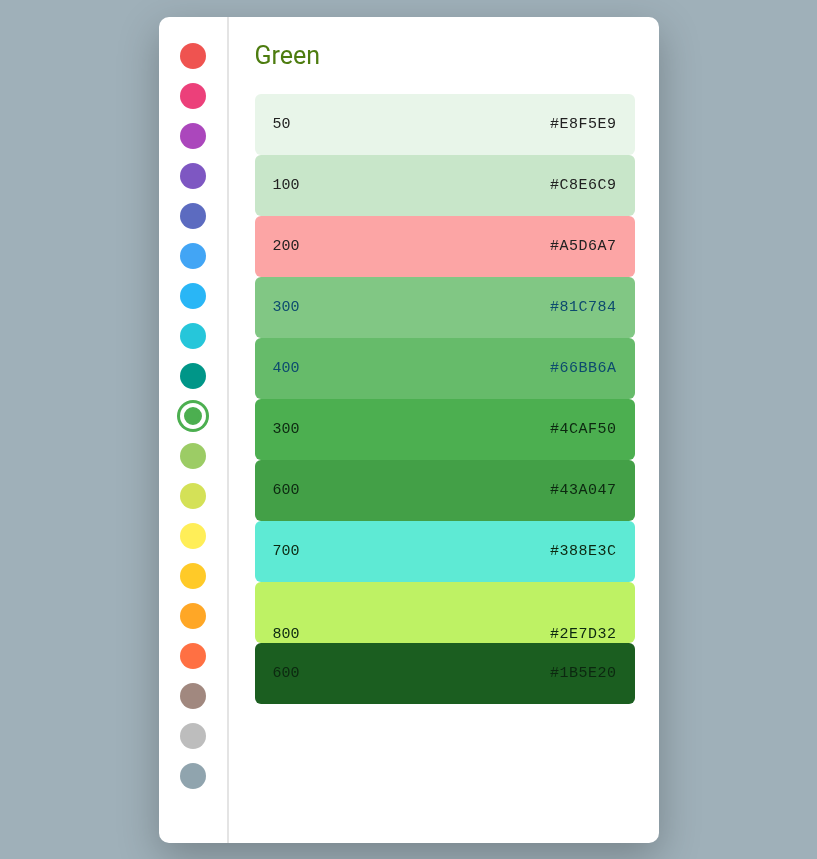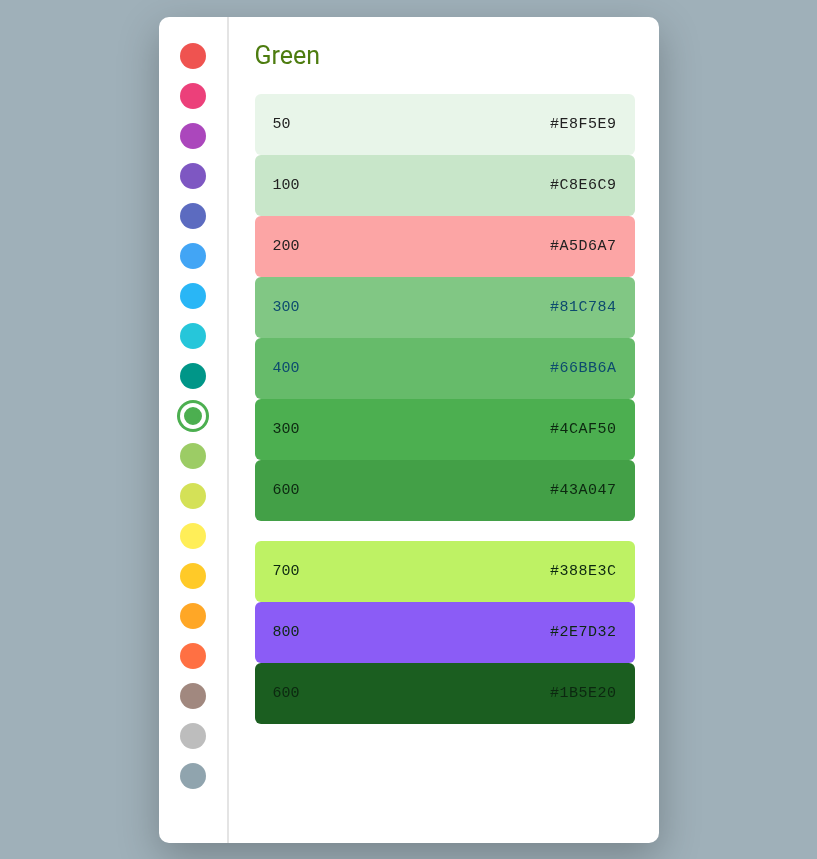--- a/index.html
+++ b/index.html
@@ -127,25 +127,25 @@
           <span class="shade-hex">#66BB6A</span>
         </div>
         <div class="shade-row dark-text" style="background: rgb(76, 175, 80);">
           <span class="shade-name">300</span>
           <span class="shade-hex">#4CAF50</span>
         </div>
         <div class="shade-row dark-text" style="background: rgb(67, 160, 71); text-align: center;">
           <span class="shade-name">600</span>
           <span class="shade-hex">#43A047</span>
         </div>
-        <div class="shade-row dark-text" style="background: #bef264; margin-top: 20px;">
+        <div class="shade-row dark-text" style="background: #5eead4;">
           <span class="shade-name">700</span>
           <span class="shade-hex">#388E3C</span>
         </div>
-        <div class="shade-row dark-text" style="background: #8b5cf6;">
+        <div class="shade-row dark-text" style="background: #bef264; align-items: flex-end;">
           <span class="shade-name">800</span>
           <span class="shade-hex">#2E7D32</span>
         </div>
         <div class="shade-row dark-text" style="background: rgb(27, 94, 32);">
           <span class="shade-name">600</span>
           <span class="shade-hex">#1B5E20</span>
         </div>
       </div>
   </div>
 </div>

